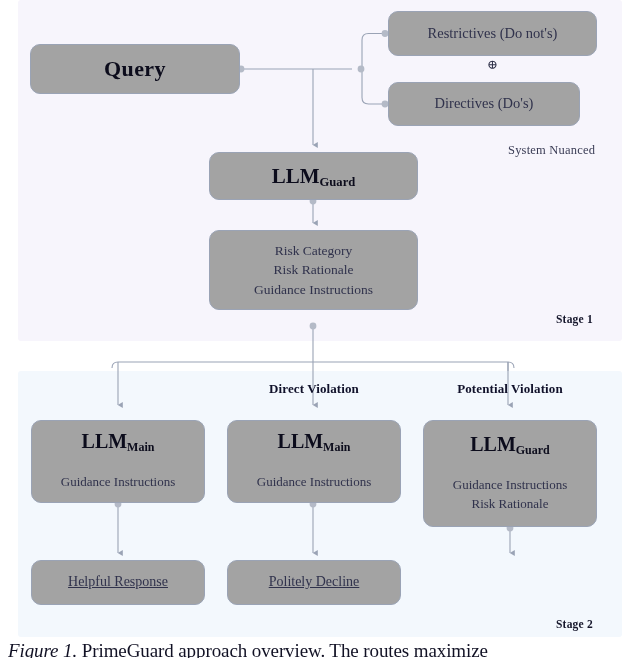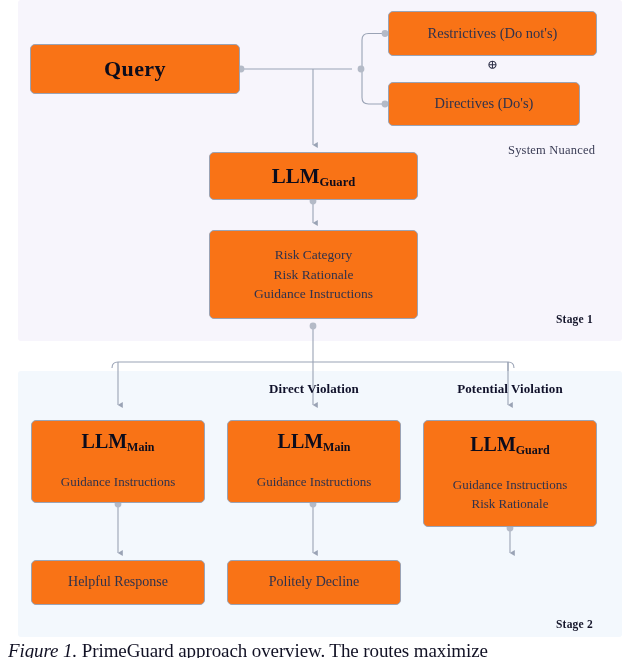--- a/index.html
+++ b/index.html
@@ -53,23 +53,23 @@
     left: 508px; top: 143px;
     font-size: 12.5px;
     color: #3a3c55;
     letter-spacing: .2px;
   }
 
   
   .node {
     position: absolute;
     box-sizing: border-box;
-    background: #f97316;
+    background: #a3a3a3;
     border: 1.1px solid #9aa3b5;
-    border-radius: 5px;
+    border-radius: 10px;
     display: flex;
     flex-direction: column;
     align-items: center;
     justify-content: center;
     text-align: center;
     color: #242640;
   }
   .node .title {
     font-weight: bold;
     color: #0c0c1c;
@@ -111,40 +111,40 @@
     color: #2e3048;
     line-height: 1;
   }
 
   #llm-guard-node {
     left: 209px; top: 152px; width: 209px; height: 48px;
   }
   #llm-guard-node .title { font-size: 21px; }
 
   #guard-output-node {
-    left: 209px; top: 230px; width: 209px; height: 89px;
+    left: 209px; top: 230px; width: 209px; height: 80px;
     justify-content: center;
   }
 
   .branch-node {
     top: 420px; height: 83px;
   }
   #no-violation-node   { left: 31px;  width: 174px; }
   #direct-violation-node { left: 227px; width: 174px; }
   #potential-violation-node { left: 423px; width: 174px; height: 107px; }
   .branch-node .title { font-size: 20px; margin-bottom: 22px; }
   .branch-node .line { font-size: 13px; }
 
   .response-node {
     top: 560px; height: 45px;
   }
   #helpful-response-node { left: 31px;  width: 174px; }
   #politely-decline-node { left: 227px; width: 174px; }
   #nuanced-response-node { left: 423px; width: 174px; }
-  .response-node .line { font-size: 14px; }
+  .response-node .line { font-size: 14px; text-decoration: underline; }
 
   
   .branch-label {
     position: absolute;
     top: 381px;
     width: 174px;
     text-align: center;
     font-weight: bold;
     font-size: 13px;
     color: #10112a;

